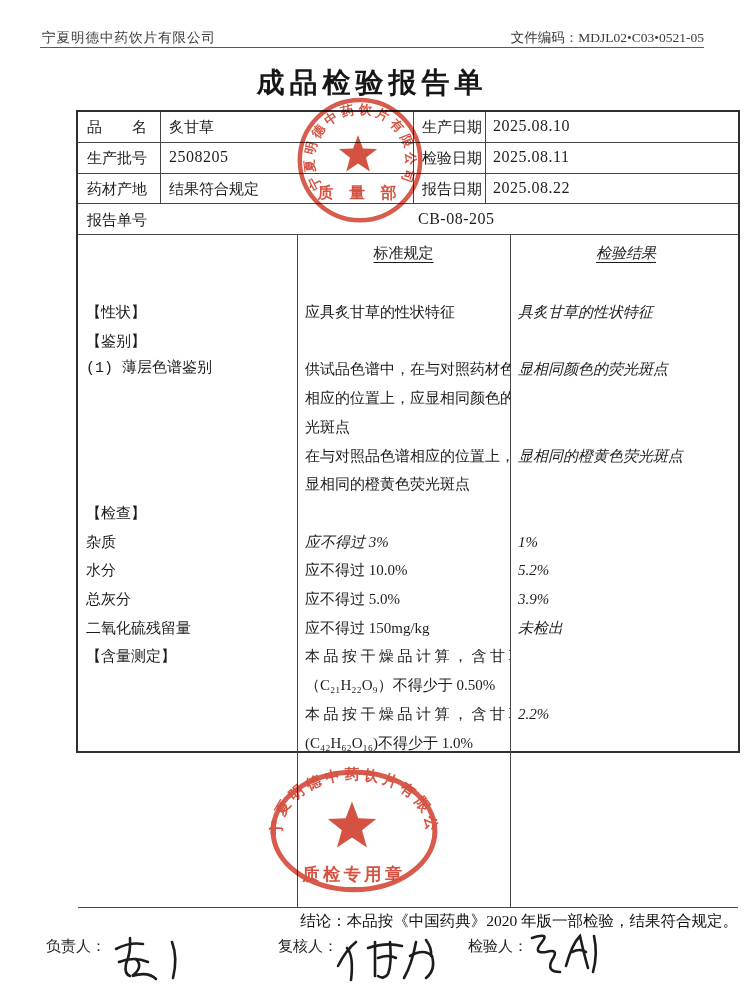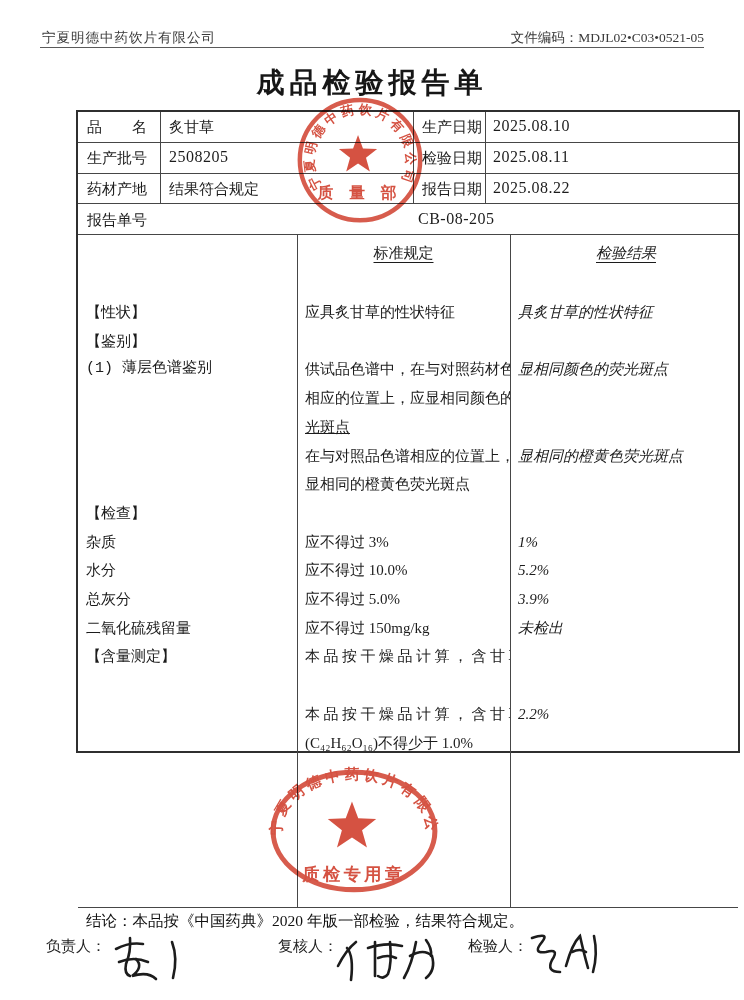--- a/index.html
+++ b/index.html
@@ -33,21 +33,21 @@
   .col-head { position:absolute; top:10px; width:100%; font-size:15px;
     text-decoration:underline; text-underline-offset:4px; color:#1c1c1c; }
   #head-item { text-align:left; padding-left:9px; }
   #head-spec, #head-result { text-align:center; }
   .tline { position:absolute; left:0; width:100%; height:22px; line-height:22px;
     font-size:15px; padding:0 8px; white-space:nowrap; color:#1c1c1c; }
   .spread { letter-spacing:3.5px; }
 
   
   #conclusion { left:0; top:795px; width:100%; height:26px; line-height:27px;
-    font-size:15.5px; padding-left:8px; color:#111; }
+    font-size:15.5px; padding-left:8px; color:#111;text-align:right; }
 
   
   .sig-label { top:937px; font-size:15px; color:#222; }
   #lbl-resp { left:46px; } #lbl-review { left:278px; } #lbl-insp { left:468px; }
   .sig-svg { position:absolute; }
 
   
   .stamp { position:absolute; mix-blend-mode:multiply; opacity:0.88; }
 </style>
 </head>
@@ -100,28 +100,29 @@
       <div class="tline" style="top: 325.3px;">水分</div>
       <div class="tline" style="top: 354px;">总灰分</div>
       <div class="tline" style="top: 382.7px;">二氧化硫残留量</div>
       <div class="tline" style="top: 411.4px;">【含量测定】</div>
     </div>
   <div class="col" id="col-spec">
     <div class="col-head" id="head-spec">标准规定</div>
   <div class="tline" style="top: 67px;">应具炙甘草的性状特征</div>
       <div class="tline" style="top: 124.4px;">供试品色谱中，在与对照药材色谱</div>
       <div class="tline" style="top: 153.1px;">相应的位置上，应显相同颜色的荧</div>
-      <div class="tline" style="top: 181.8px; text-decoration: underline;">光斑点</div>
+      <div class="tline" style="top: 181.8px;">光斑点</div>
       <div class="tline" style="top: 210.5px;">在与对照品色谱相应的位置上，应</div>
       <div class="tline" style="top: 239.2px;">显相同的橙黄色荧光斑点</div>
-      <div class="tline" style="top: 296.6px;">应不得过 3%</div>
+      <div class="tline" style="top: 296.6px; font-style: italic;">应不得过 3%</div>
       <div class="tline" style="top: 325.3px;">应不得过 10.0%</div>
       <div class="tline" style="top: 354px;">应不得过 5.0%</div>
       <div class="tline" style="top: 382.7px;">应不得过 150mg/kg</div>
       <div class="tline spread" style="top: 411.4px;">本品按干燥品计算，含甘草苷</div>
+      <div class="tline" style="top: 440.1px;">（C₂₁H₂₂O₉）不得少于 0.50%</div>
       <div class="tline spread" style="top: 468.8px;">本品按干燥品计算，含甘草酸</div>
       <div class="tline" style="top: 497.5px;">(C₄₂H₆₂O₁₆)不得少于 1.0%</div>
     </div>
   <div class="col" id="col-result">
     <div class="col-head" id="head-result">检验结果</div>
   <div class="tline" style="top: 67px;">具炙甘草的性状特征</div>
       <div class="tline" style="top: 124.4px;">显相同颜色的荧光斑点</div>
       <div class="tline" style="top: 210.5px;">显相同的橙黄色荧光斑点</div>
       <div class="tline" style="top: 296.6px;">1%</div>
       <div class="tline" style="top: 325.3px;">5.2%</div>

